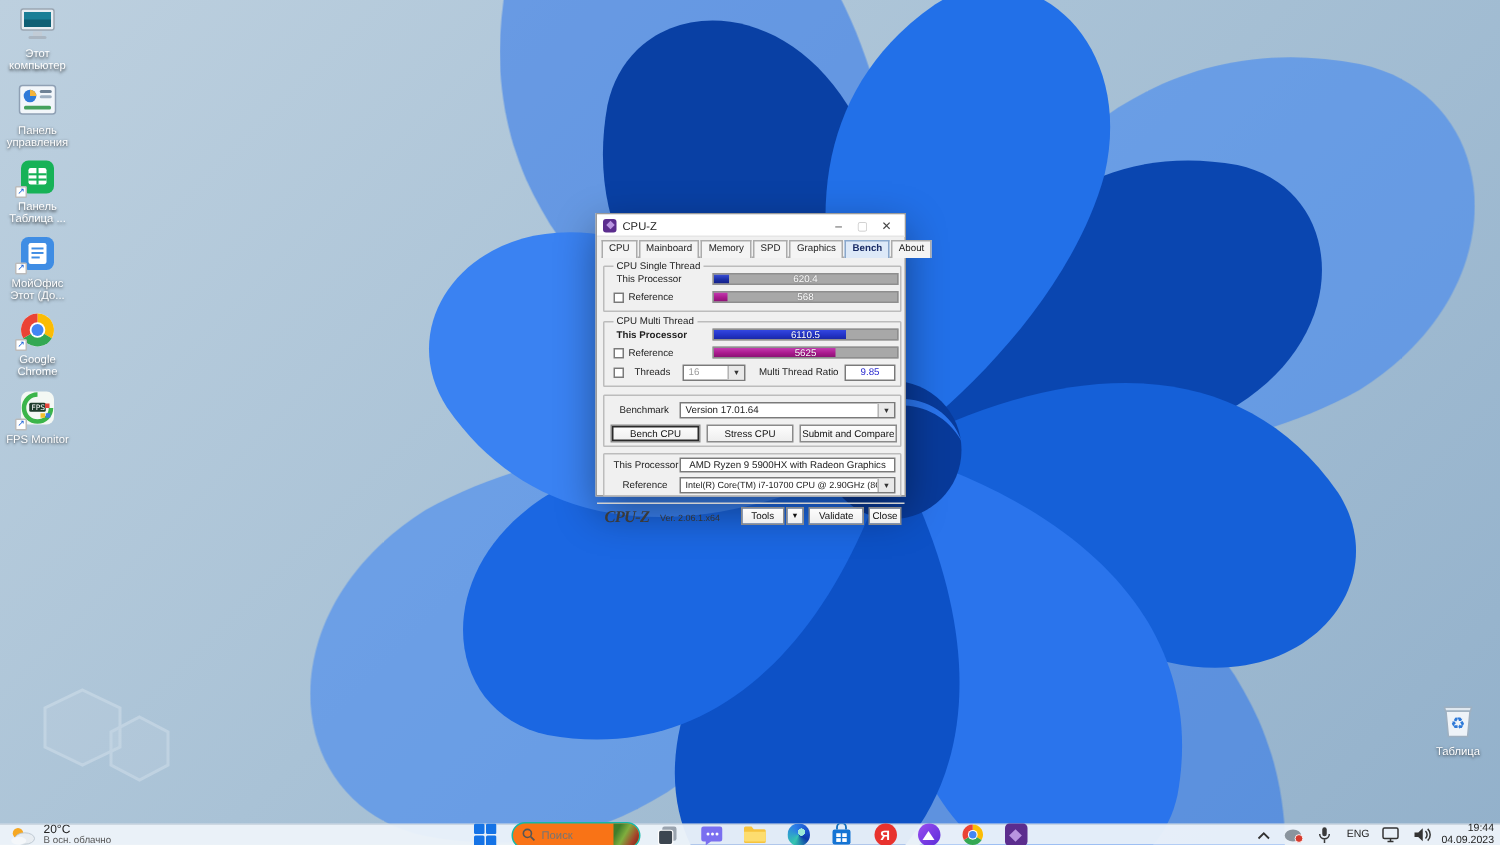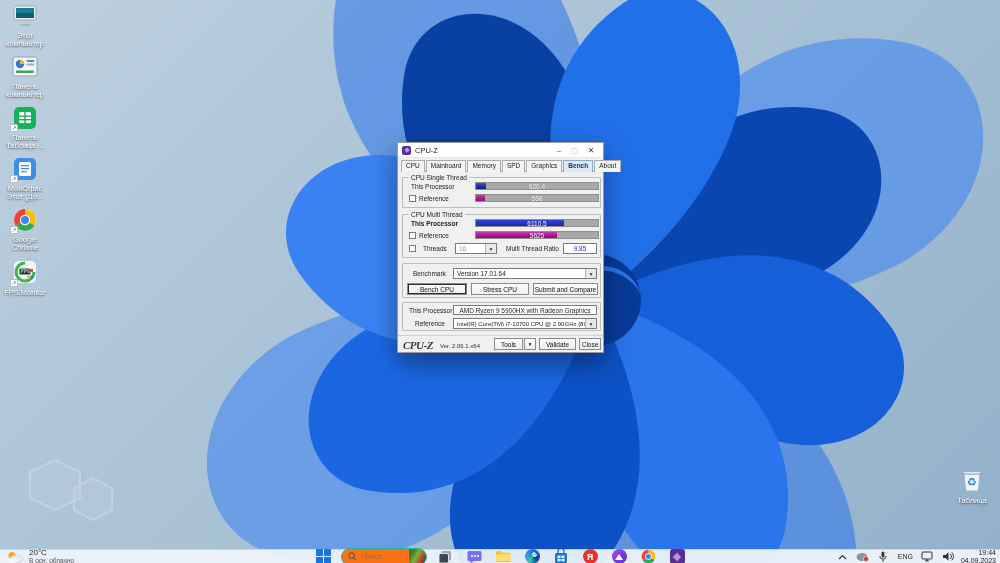--- a/index.html
+++ b/index.html
@@ -12,21 +12,21 @@
 
   
   .desk-col { position:absolute; left:2px; top:4px; width:46px; display:flex; flex-direction:column; gap:9px; }
   .desk-item { width:46px; height:42px; display:flex; flex-direction:column; align-items:center; cursor:pointer; }
   .desk-item .ico { width:26px; height:26px; position:relative; display:flex; align-items:center; justify-content:center; }
   .desk-label { font-size:7.5px; line-height:8px; color:#fff; text-align:center; text-shadow:0 1px 2px rgba(0,0,0,.75); margin-top:4px; max-width:46px; }
   .shortcut-badge { position:absolute; left:-2px; bottom:-2px; width:8px; height:8px; background:#fff; border:1px solid #bbb; border-radius:1px; font-size:6px; color:#1a62d8; display:flex; align-items:center; justify-content:center; line-height:6px; }
   .rbin { position:absolute; left:950px; top:467px; width:44px; display:flex; flex-direction:column; align-items:center; cursor:pointer; }
 
   
-  #cpuz { position:absolute; left:397px; top:142px; width:207px; height:211px; background:#f0f0f0; border:1px solid #9a9a9a; box-shadow:0 10px 26px rgba(0,0,0,.4); font-size:7px; color:#1c1c1c; }
+  #cpuz { position:absolute; left:397px; top:142px; width:207px; height:189px; background:#f0f0f0; border:1px solid #9a9a9a; box-shadow:0 10px 26px rgba(0,0,0,.4); font-size:7px; color:#1c1c1c; }
   #cpuz .titlebar { position:absolute; top:0; left:0; right:0; height:15px; background:#ffffff; display:flex; align-items:center; padding:0 4px; border-bottom:1px solid #e6e6e6; }
   .app-ico { width:9px; height:9px; background:#5b2d8e; border-radius:2px; position:relative; margin-right:4px; }
   .app-ico::after { content:""; position:absolute; left:2.5px; top:2.5px; width:4px; height:4px; background:#b995e0; transform:rotate(45deg); }
   .title-text { font-size:7.5px; color:#222; flex:1; }
   .cap-btn { width:16px; height:13px; display:flex; align-items:center; justify-content:center; font-size:8px; color:#444; cursor:pointer; }
   .cap-btn.max { color:#c6c6c6; }
 
   .tabs { position:absolute; top:17px; left:3px; right:3px; height:12px; display:flex; border-bottom:1px solid #ababab; }
   .tab { font-size:6.5px; padding:1px 4px 0; border:1px solid #ababab; border-bottom:none; background:#f4f4f4; margin-right:1px; color:#222; cursor:pointer; height:12px; }
   .tab.active { background:#dde9f8; border-color:#8aa8cc; font-weight:bold; color:#1a2c66; }
@@ -123,21 +123,21 @@
       <div class="ico">
         <svg width="26" height="24" viewBox="0 0 26 24">
           <rect x="1" y="2" width="24" height="19" rx="2" fill="#f2f6fa" stroke="#8fa0b4"></rect>
           <circle cx="8" cy="9" r="4.2" fill="#2f7ad8"></circle>
           <path d="M8,9 L8,4.8 A4.2,4.2 0 0 1 12.2,9 Z" fill="#f4b43a"></path>
           <rect x="14.5" y="5" width="8" height="2" rx="1" fill="#6f8296"></rect>
           <rect x="14.5" y="8.5" width="8" height="2" rx="1" fill="#9fb0c2"></rect>
           <rect x="4" y="15.5" width="18" height="2.5" rx="1" fill="#45a15c"></rect>
         </svg>
       </div>
-      <div class="desk-label">Панель компьютер</div>
+      <div class="desk-label">Панель управления</div>
     </div>
 
     <div class="desk-item">
       <div class="ico">
         <svg width="24" height="24" viewBox="0 0 24 24">
           <rect x="1" y="1" width="22" height="22" rx="5" fill="#17b257"></rect>
           <rect x="6" y="6" width="12" height="11" rx="1.5" fill="#ffffff"></rect>
           <rect x="6" y="9.5" width="12" height="1.4" fill="#17b257"></rect>
           <rect x="6" y="13" width="12" height="1.4" fill="#17b257"></rect>
           <rect x="11.3" y="6" width="1.4" height="11" fill="#17b257"></rect>

